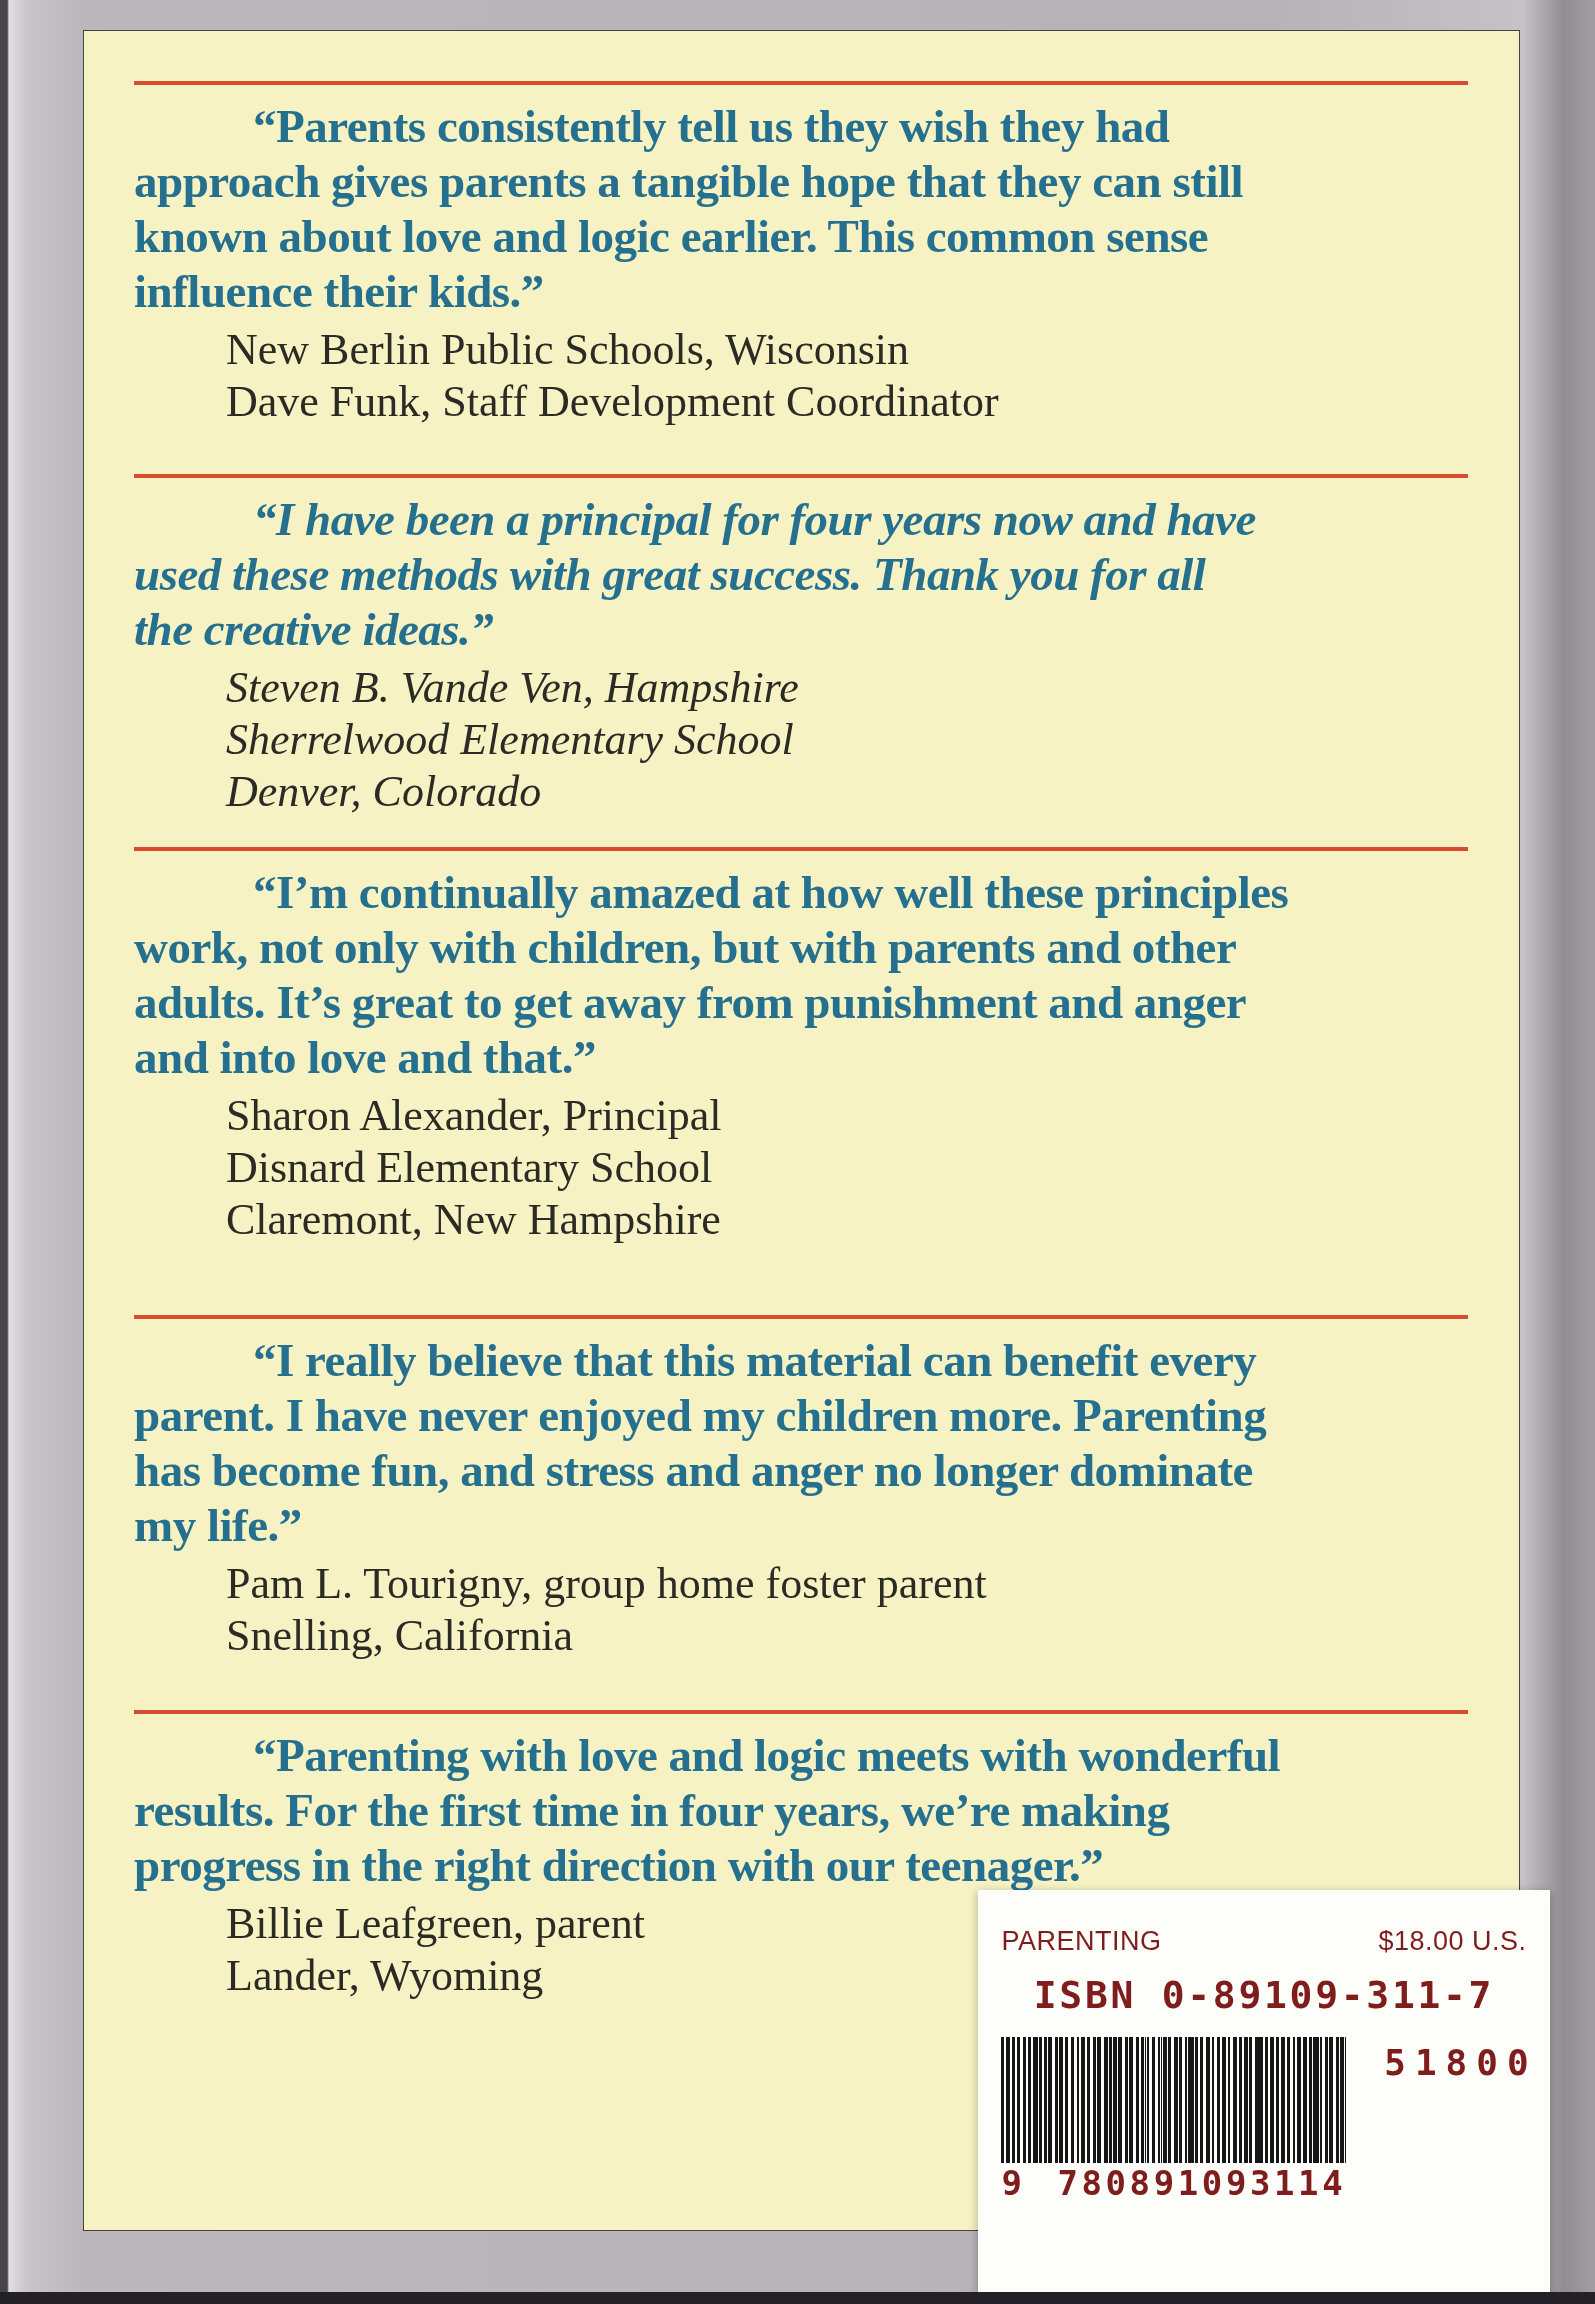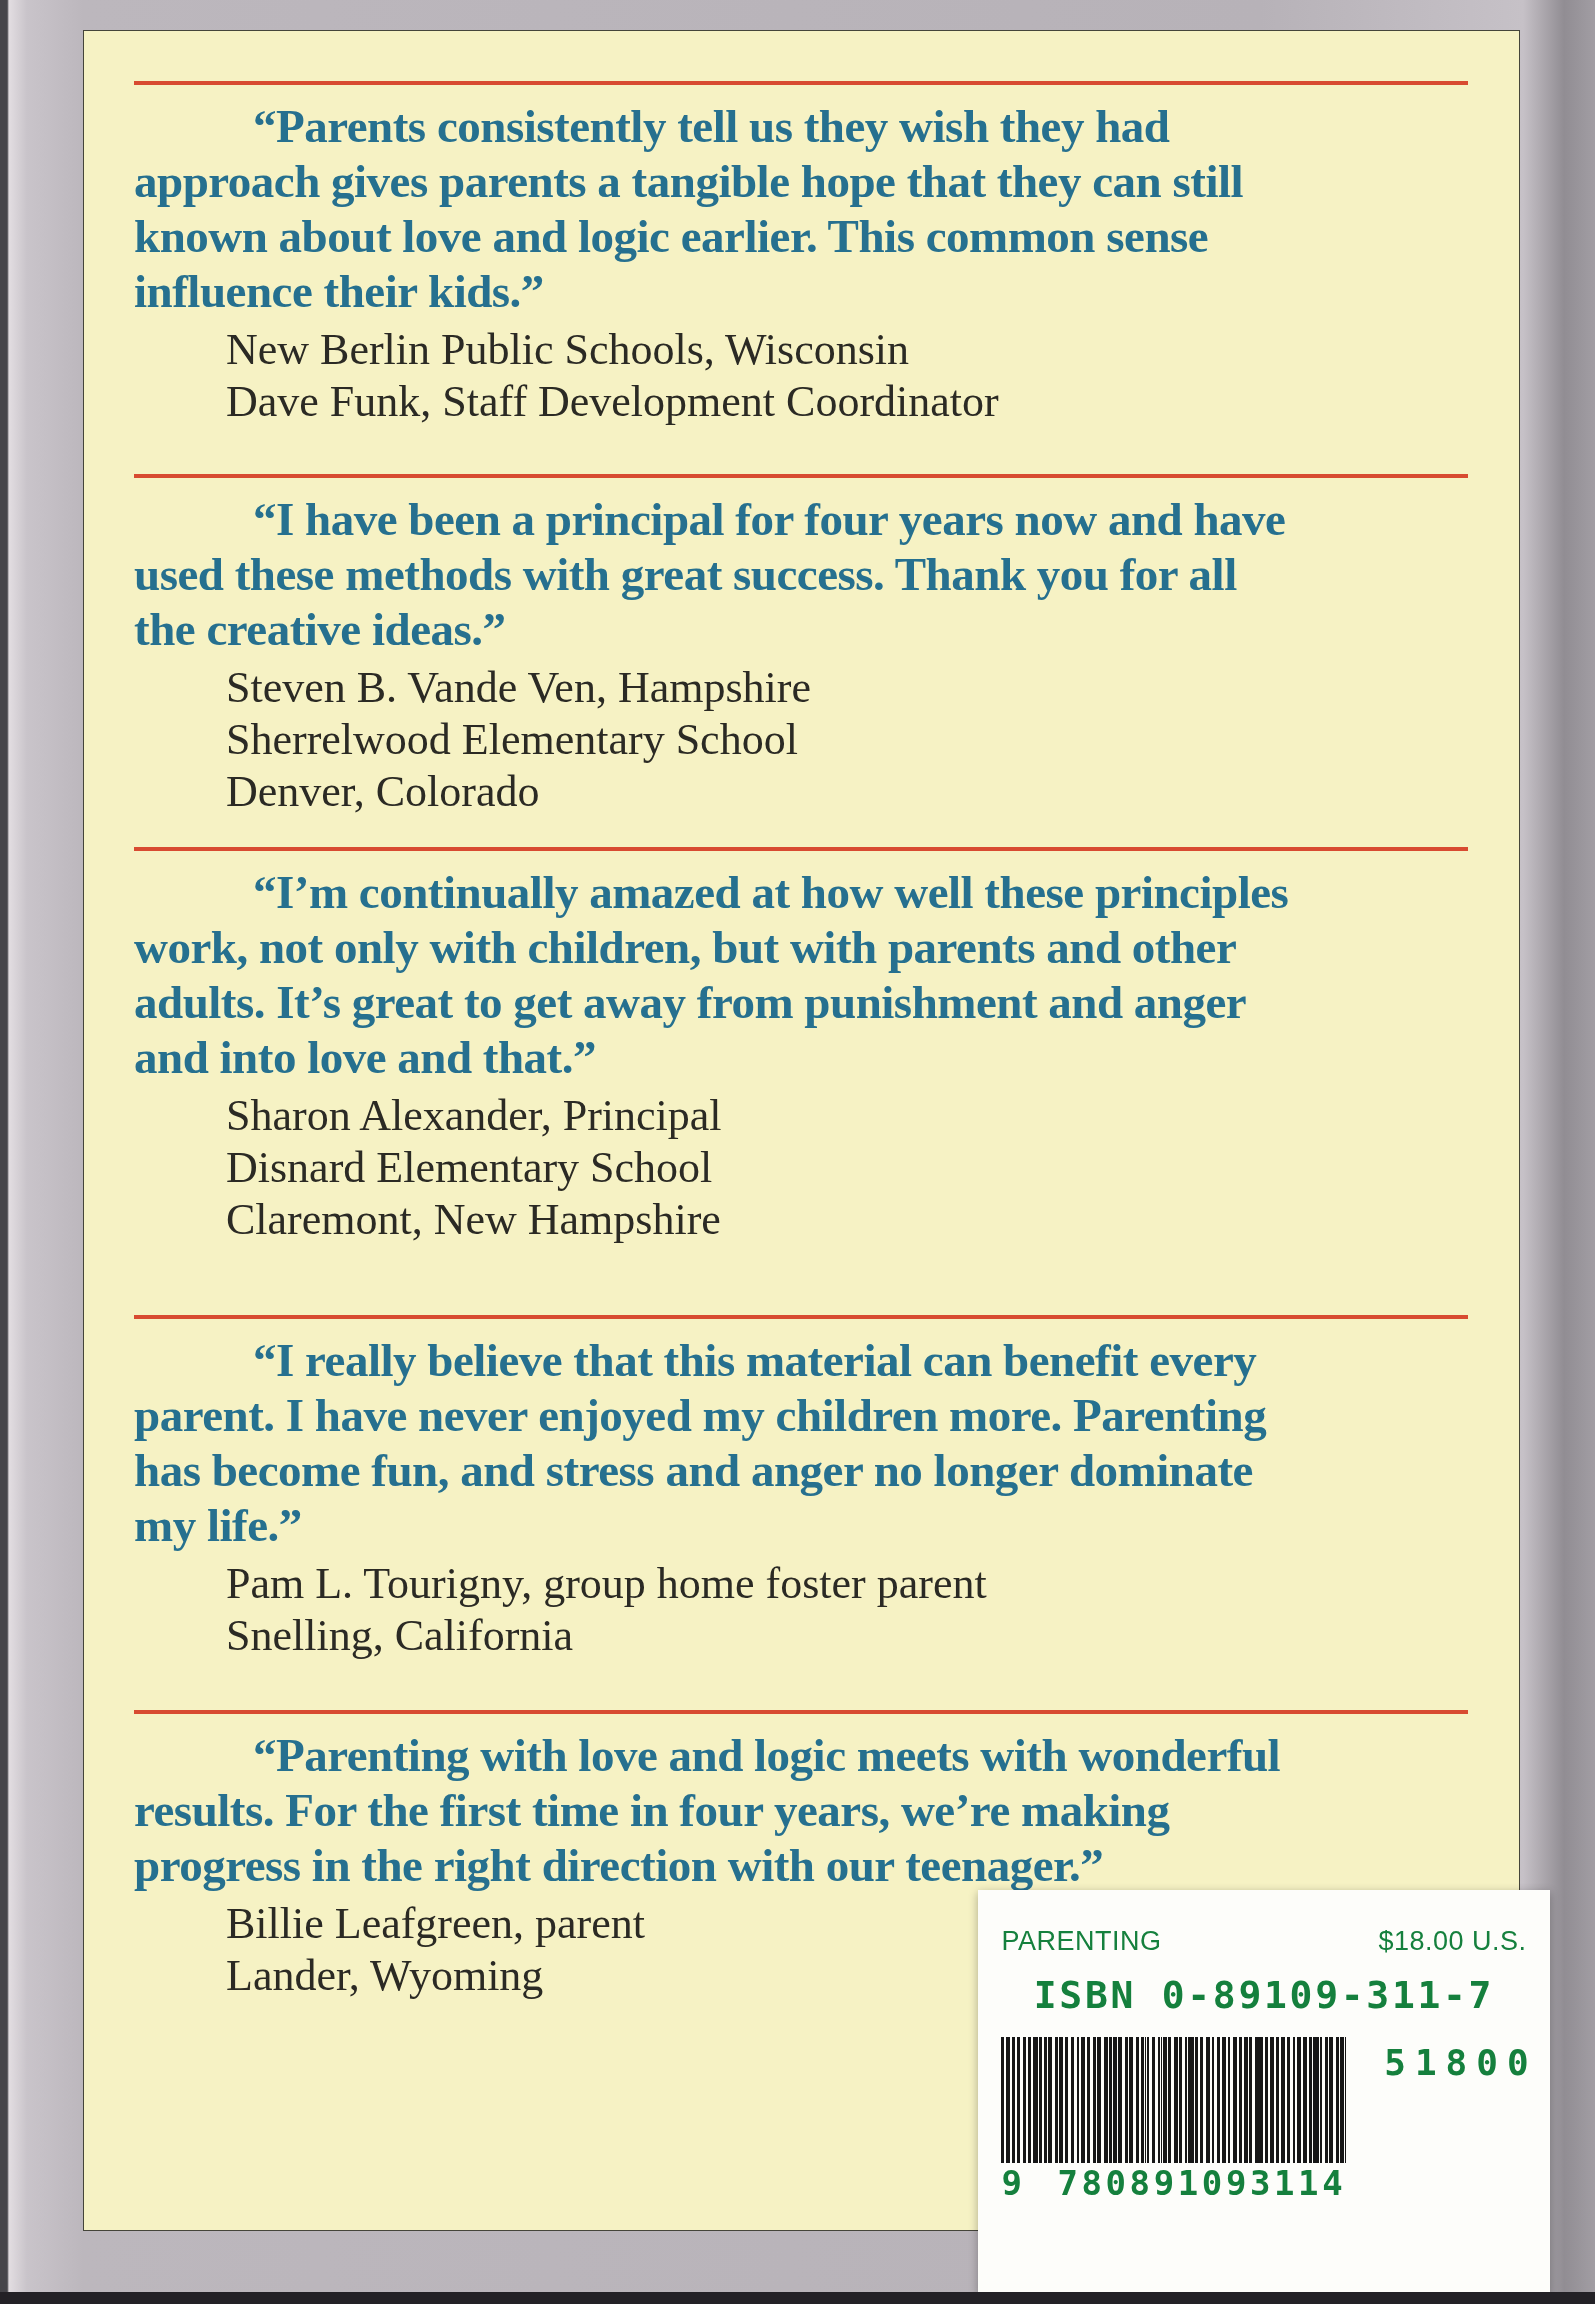--- a/index.html
+++ b/index.html
@@ -39,29 +39,29 @@
     color:var(--quote-teal,#26708f);
   }
   .qline{display:block;white-space:nowrap;}
   .qline.indent{padding-left:119px;}
   .attr{
     margin:5.4px 0 0 92px;
     font-size:44px;line-height:52px;font-weight:400;
     color:var(--attribution-ink,#2b2a24);
   }
   .aline{white-space:nowrap;}
-  .s0{top:50px;} .s1{top:443px;} .s2{top:816px;} .s3{top:1284px;} .s4{top:1679px;}
+  .s0{top:50px;} .s1{top:443px;font-style:italic;} .s2{top:816px;} .s3{top:1284px;} .s4{top:1679px;}
 
   
   .sticker{
     position:absolute;left:978px;top:1890px;width:572px;height:406px;
     background:#fdfdfa;
     box-shadow:0 1.8px 9px rgba(0,0,0,.3);
     font-family:"Liberation Sans", sans-serif;
-    color:#15803d;
+    color:#7f1d1d;
     box-sizing:border-box;
     padding:36px 23.4px 0 23.4px;
   }
   .sticker-top{
     display:flex;justify-content:space-between;align-items:baseline;
     font-size:27px;letter-spacing:0.5px;
   }
   .isbn{
     margin-top:16px;
     font-family:"DejaVu Sans Mono", monospace;

